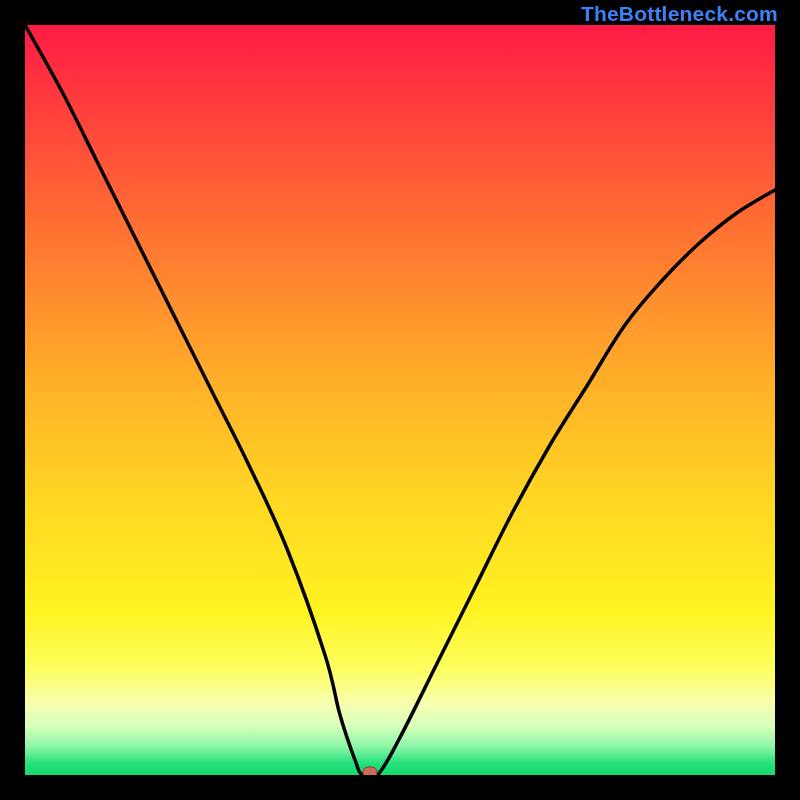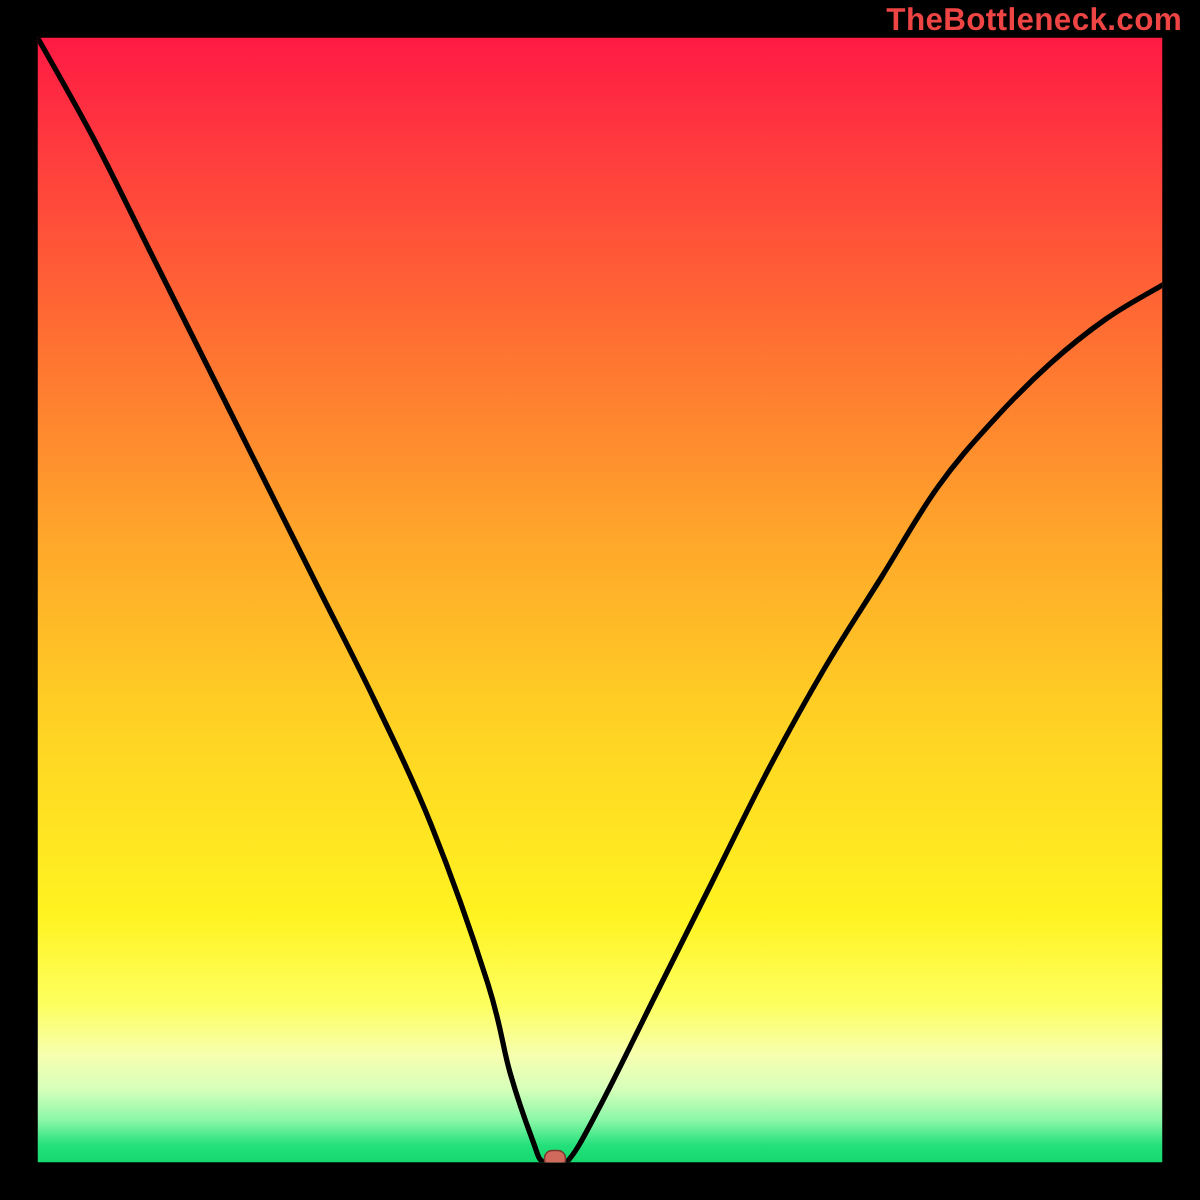--- a/index.html
+++ b/index.html
@@ -21,22 +21,22 @@
     position: absolute;
     left: 25px;
     top: 25px;
     width: 750px;
     height: 750px;
     box-sizing: border-box;
   }
   .watermark {
     position: absolute;
     top: 2px;
-    right: 12px;
-    color: #ef4444;
+    right: 22px;
+    color: #3b82f6;
     font-size: 21px;
     font-weight: 600;
     letter-spacing: 0.2px;
     font-family: Arial, Helvetica, sans-serif;
   }
 </style>
 </head>
 <body>
 
 <div class="frame">

